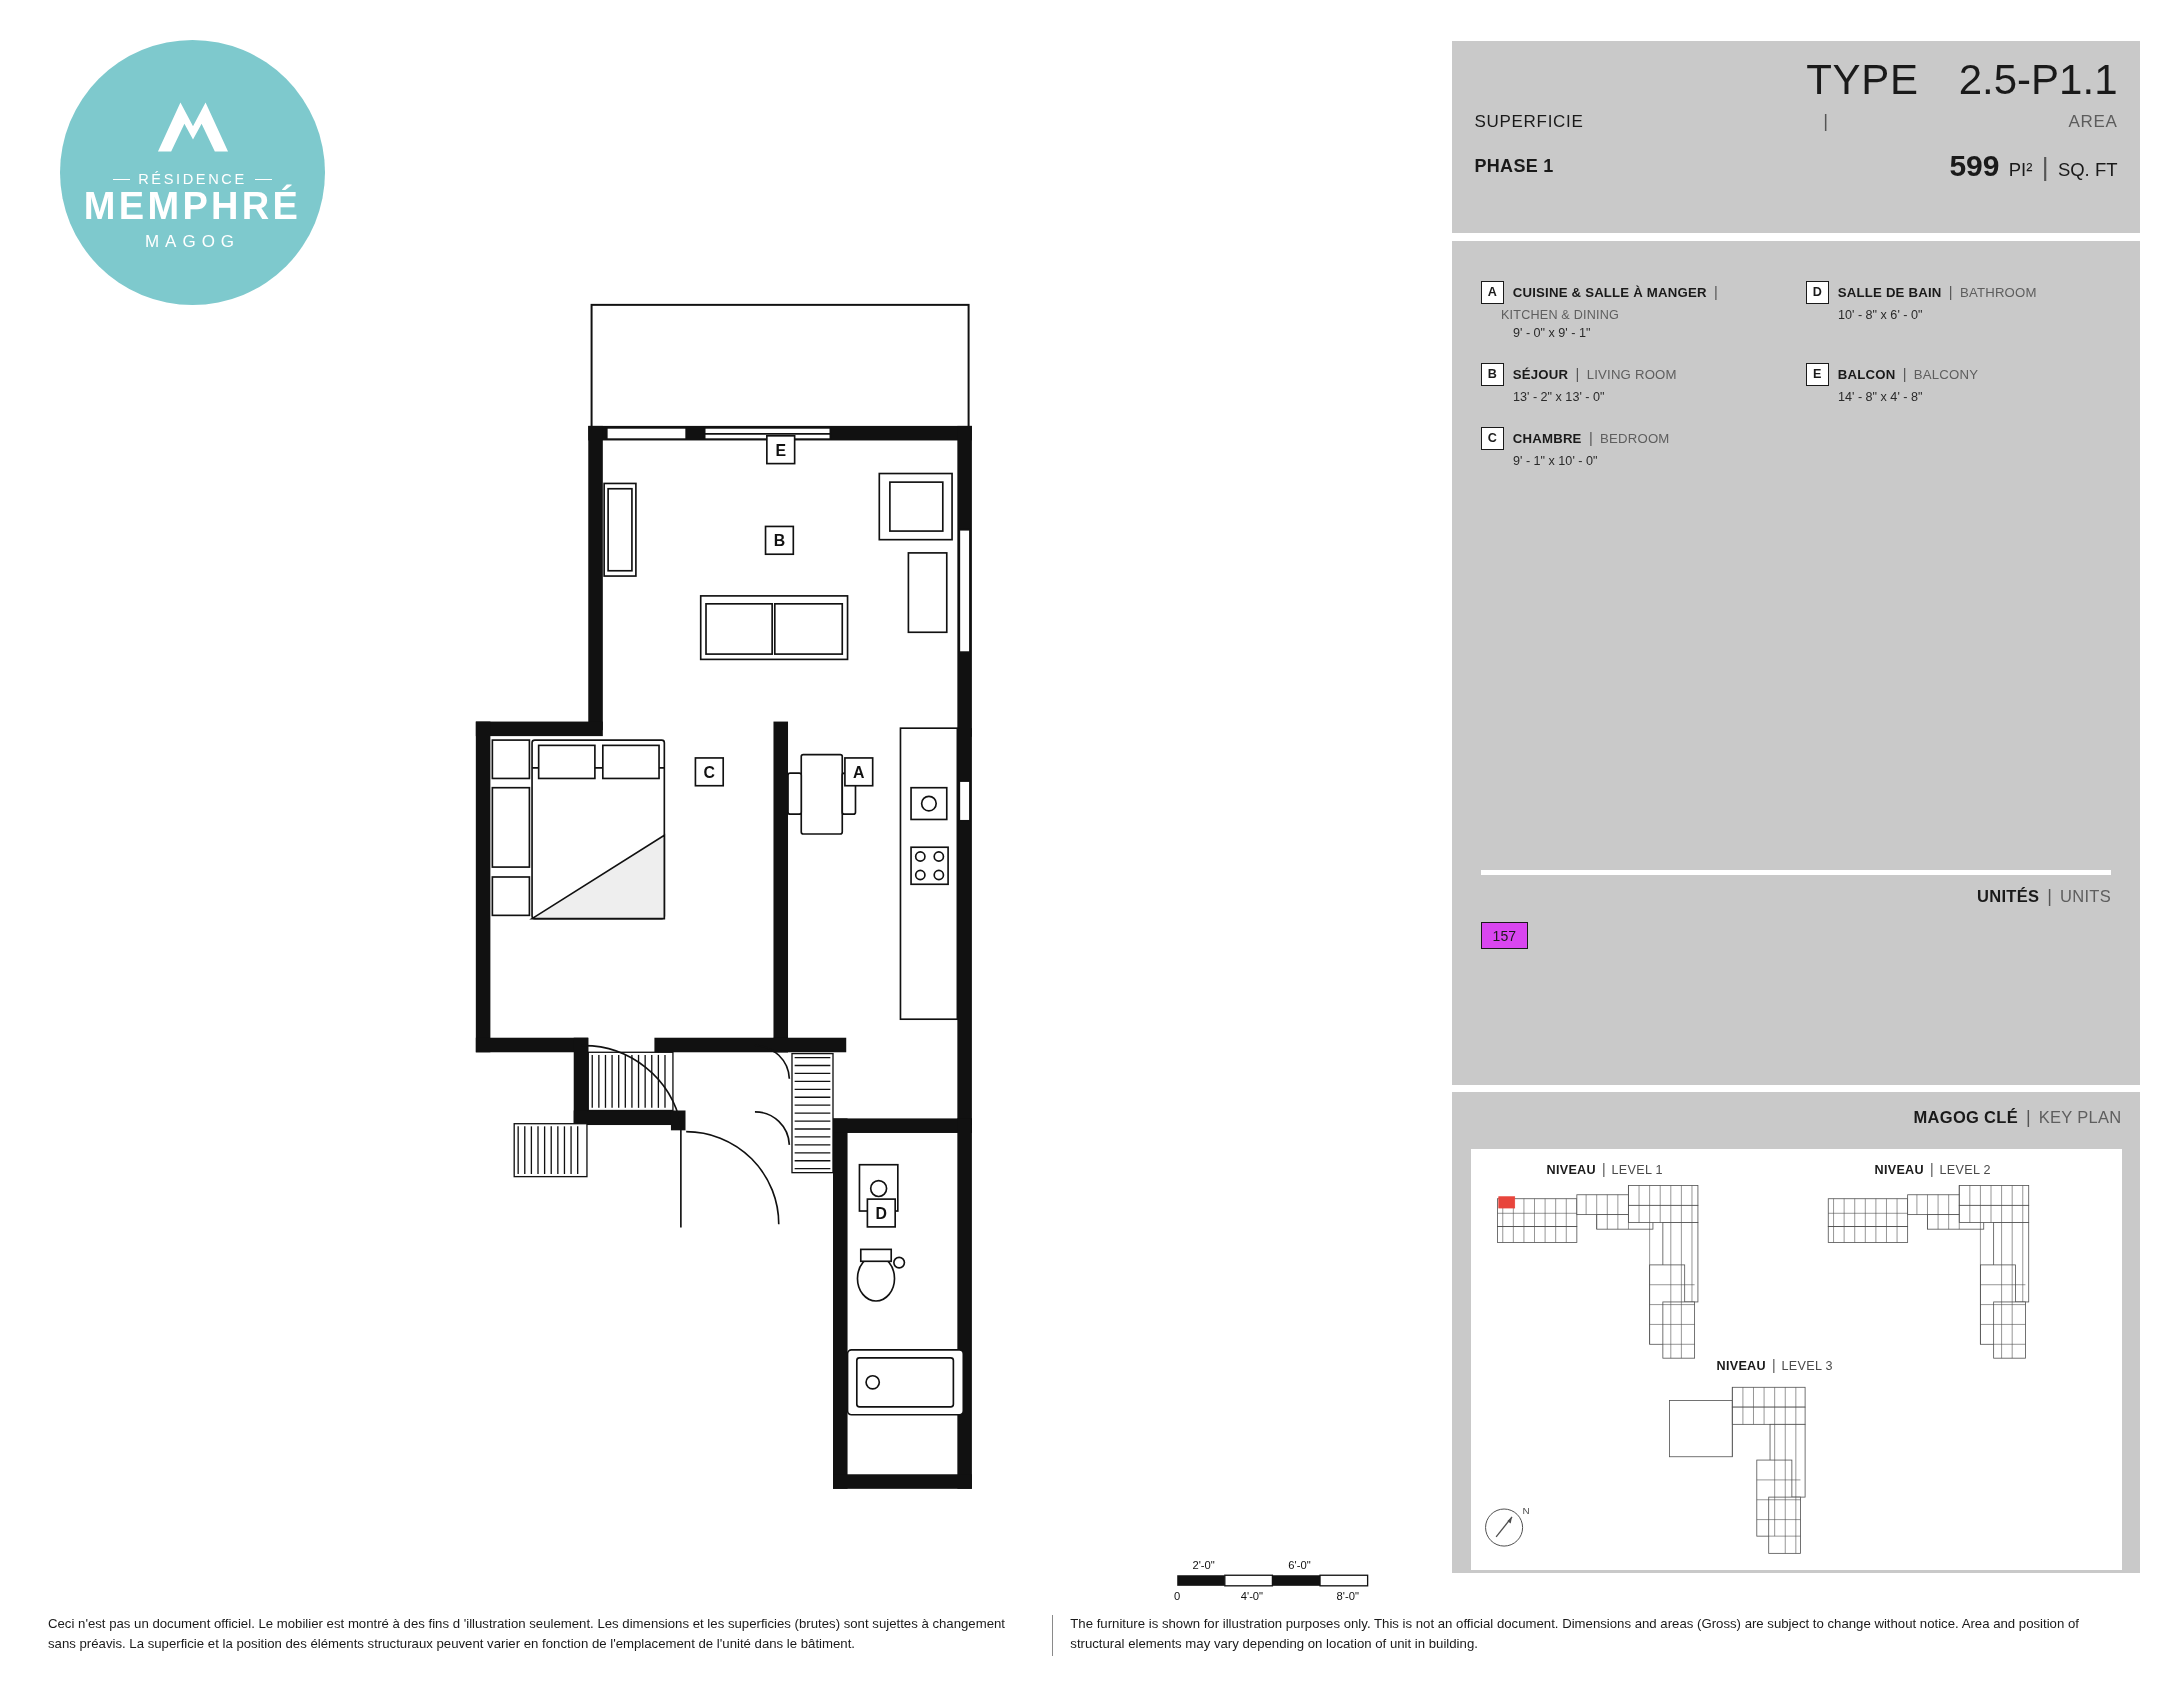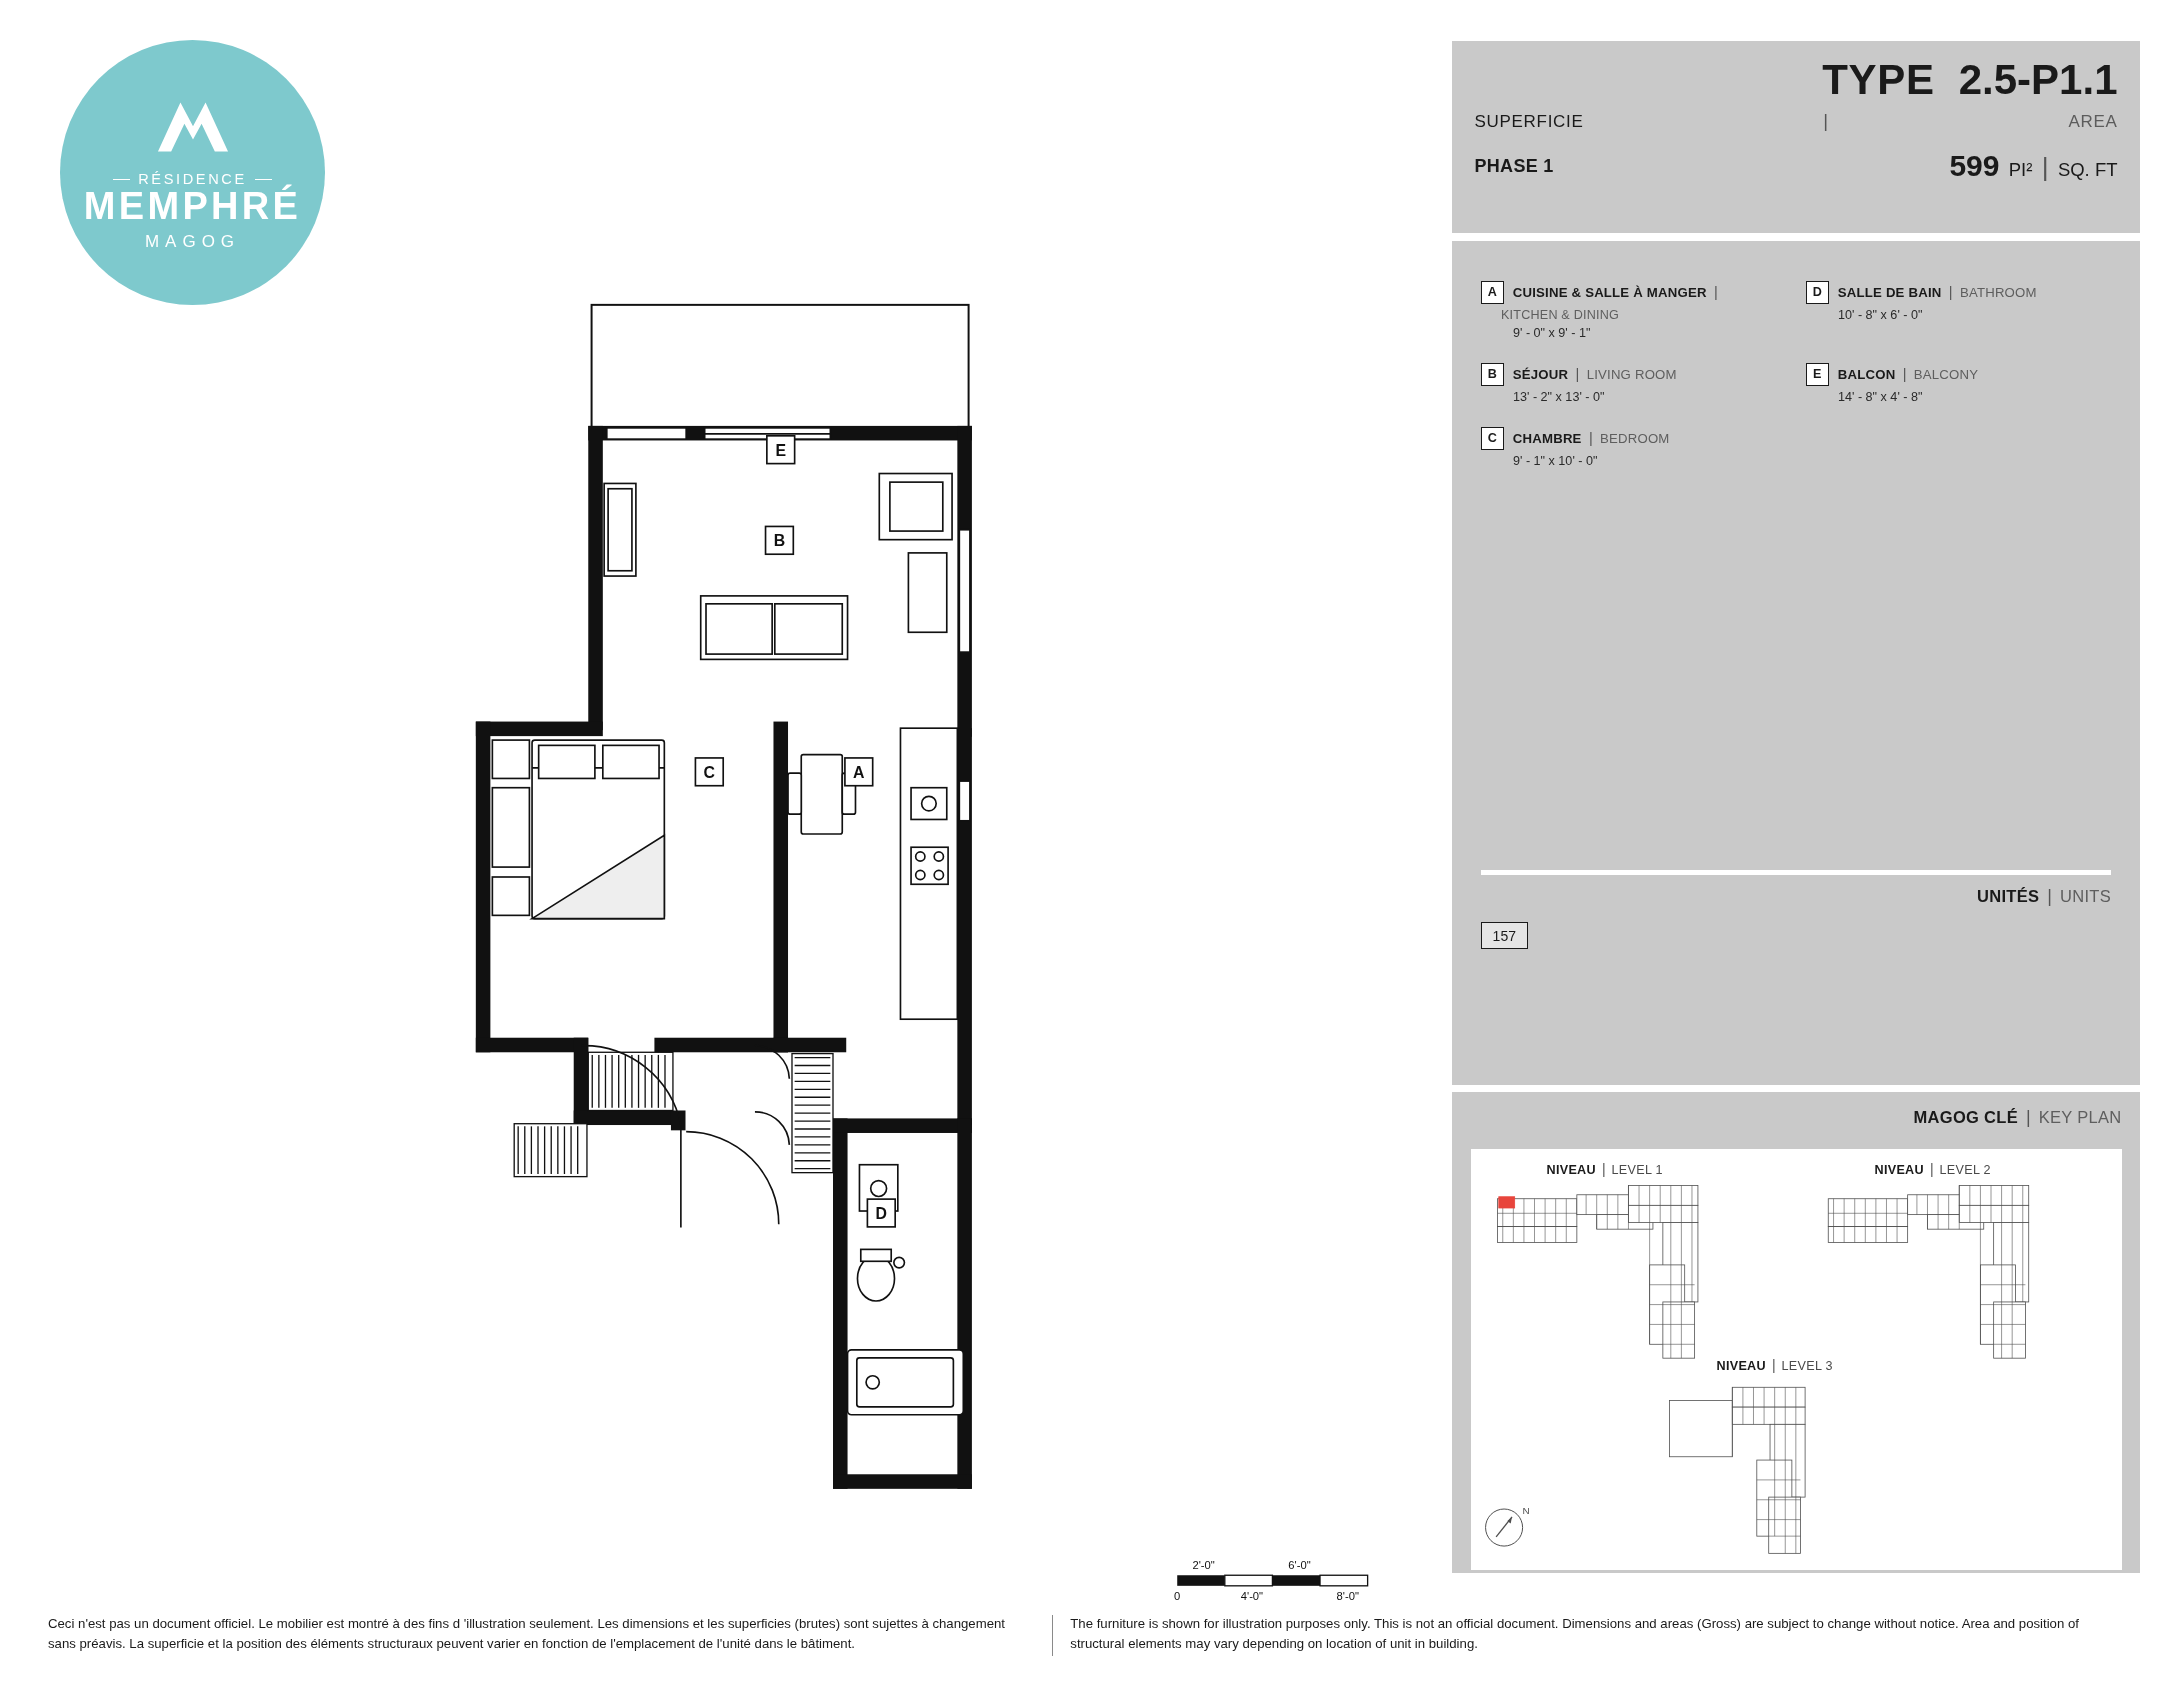--- a/index.html
+++ b/index.html
@@ -54,22 +54,22 @@
   #right-panel {
     position: absolute; left: 1452px; top: 41px;
     width: 688px; height: 1532px;
   }
   .grey-box { background: #c9c9c9; }
   #title-box {
     position:absolute; left:0; top:0; width:688px; height:192px;
     padding: 14.6px 22.5px 0 22.5px;
   }
   #type-line {
-    display:flex; justify-content:flex-end; align-items:baseline; gap:24px;
-    font-weight: 700;
+    display:flex; justify-content:flex-end; align-items:baseline; gap:40px;
+    font-weight: 400;
   }
   #type-word { font-size: 42px; letter-spacing: 0.7px; }
   #type-value { font-size: 42px; letter-spacing: 0px; }
   #superficie-line {
     display:flex; justify-content:space-between; align-items:baseline; gap:9.3px;
     margin-top: 6.6px; font-size: 17px; letter-spacing: 0.7px;
   }
   #superficie-line .sep { color:#555; font-weight:300; font-size:18.5px; }
   #superficie-line .light { color:#5c5c5c; }
   #phase-area-line {
@@ -109,21 +109,21 @@
   }
   #units-title {
     position:absolute; right:29px; top:645px;
     display:flex; align-items:baseline; gap:8px;
   }
   #units-title .fr { font-size: 16.5px; font-weight:700; letter-spacing:0.3px; }
   #units-title .bar { color:#555; font-weight:300; font-size:18px; }
   #units-title .en { font-size: 16.5px; font-weight:400; color:#5e5e5e; letter-spacing:0.3px; }
   #units-list { position:absolute; left:29px; top:681px; display:flex; gap:9.3px; }
   .unit-chip {
-    border:1.3px solid #1a1a1a; background:#e5e5e5; padding:4.6px 10.6px;
+    border:1.3px solid #1a1a1a; background:#d946ef; padding:4.6px 10.6px;
     font-size: 14px; font-weight:400;
   }
 
   #keyplan-box {
     position:absolute; left:0; top: 1051px; width:688px; height:481px;
     padding: 14.6px 18.5px 18.5px 18.5px;
   }
   #keyplan-title {
     display:flex; justify-content:flex-end; align-items:baseline; gap:8px;
     margin-bottom: 10.6px;

